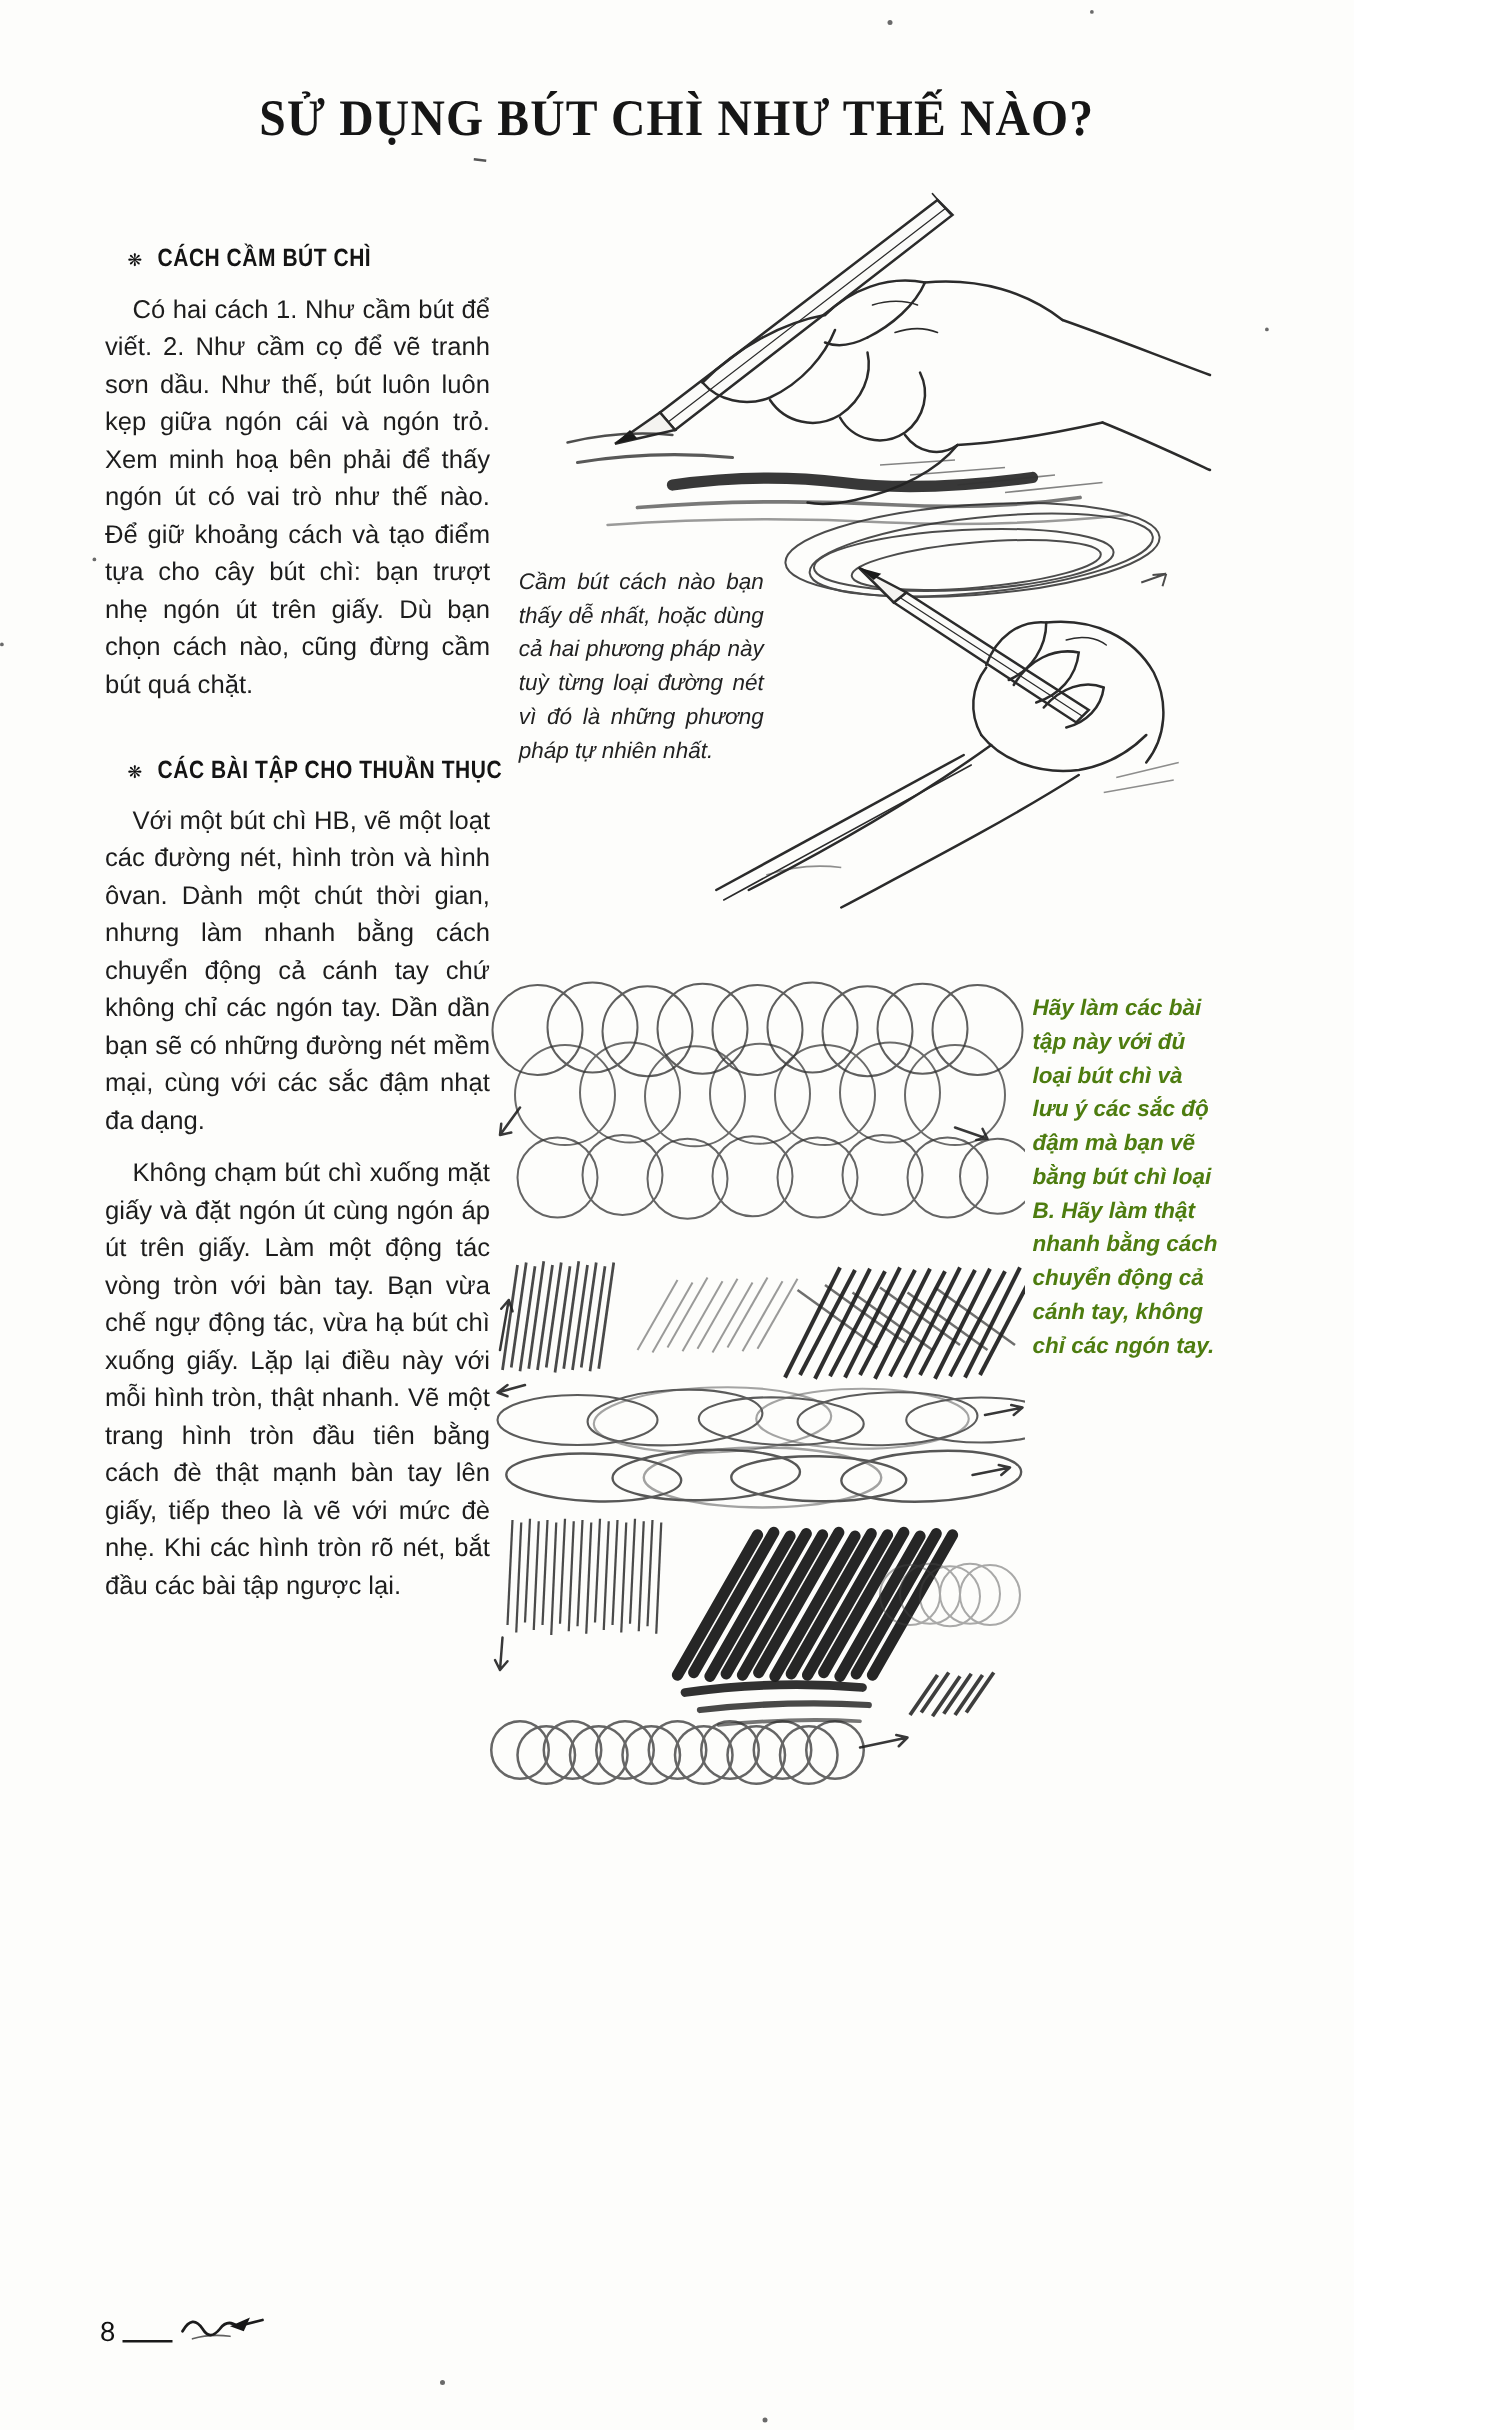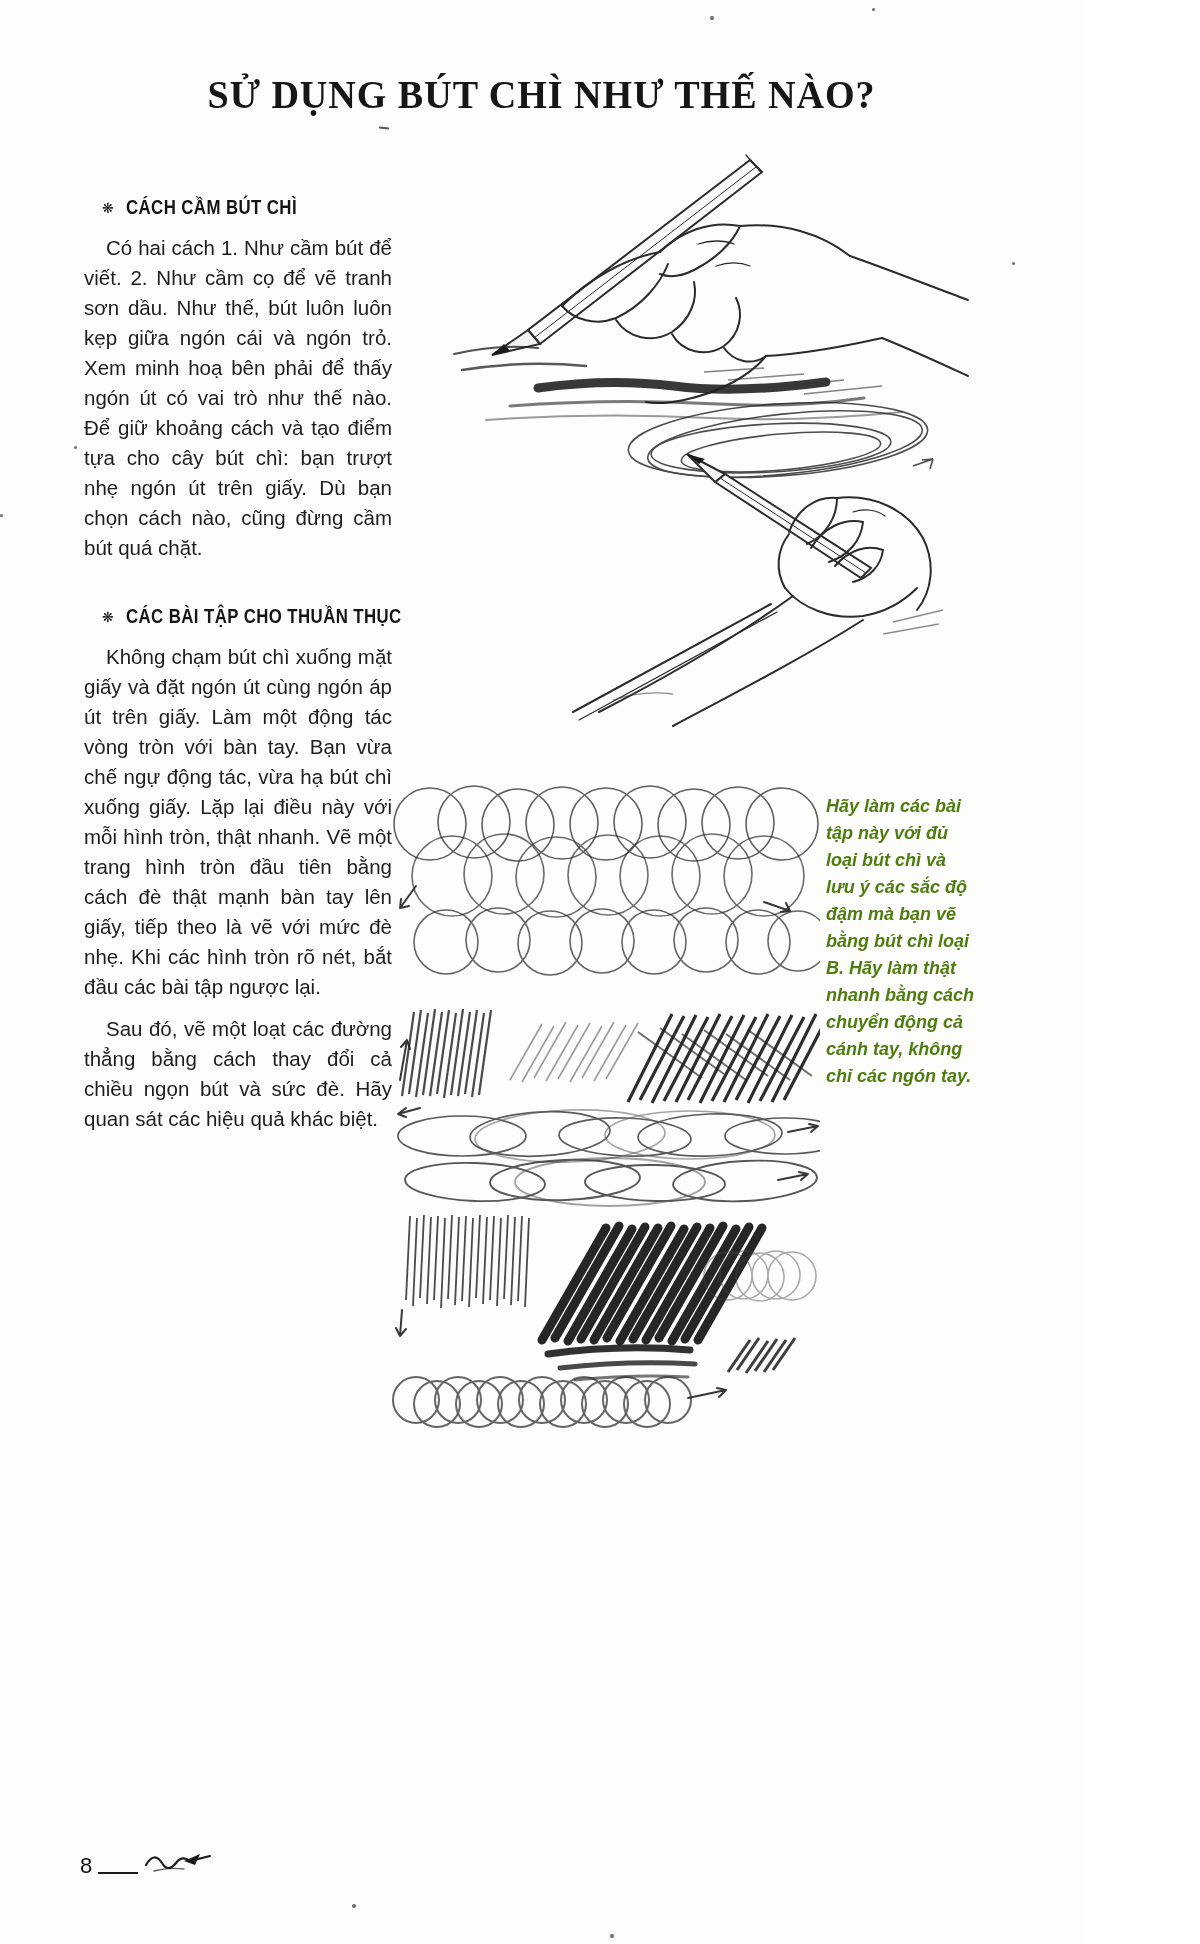--- a/index.html
+++ b/index.html
@@ -53,22 +53,22 @@
     <div class="heading">
       <span class="bullet">❋</span>
       <span class="heading-text">CÁCH CẦM BÚT CHÌ</span>
     </div>
     <p class="para">Có hai cách 1. Như cầm bút để viết. 2. Như cầm cọ để vẽ tranh sơn dầu. Như thế, bút luôn luôn kẹp giữa ngón cái và ngón trỏ. Xem minh hoạ bên phải để thấy ngón út có vai trò như thế nào. Để giữ khoảng cách và tạo điểm tựa cho cây bút chì: bạn trượt nhẹ ngón út trên giấy. Dù bạn chọn cách nào, cũng đừng cầm bút quá chặt.</p>
 
     <div class="heading second">
       <span class="bullet">❋</span>
       <span class="heading-text">CÁC BÀI TẬP CHO THUẦN THỤC</span>
     </div>
+    <p class="para">Với một bút chì HB, vẽ một loạt các đường nét, hình tròn và hình ôvan. Dành một chút thời gian, nhưng làm nhanh bằng cách chuyển động cả cánh tay chứ không chỉ các ngón tay. Dần dần bạn sẽ có những đường nét mềm mại, cùng với các sắc đậm nhạt đa dạng.</p>
     <p class="para">Không chạm bút chì xuống mặt giấy và đặt ngón út cùng ngón áp út trên giấy. Làm một động tác vòng tròn với bàn tay. Bạn vừa chế ngự động tác, vừa hạ bút chì xuống giấy. Lặp lại điều này với mỗi hình tròn, thật nhanh. Vẽ một trang hình tròn đầu tiên bằng cách đè thật mạnh bàn tay lên giấy, tiếp theo là vẽ với mức đè nhẹ. Khi các hình tròn rõ nét, bắt đầu các bài tập ngược lại.</p>
-    <p class="para">Sau đó, vẽ một loạt các đường thẳng bằng cách thay đổi cả chiều ngọn bút và sức đè. Hãy quan sát các hiệu quả khác biệt.</p>
   </div>
 
   <svg class="illus" style="left:398px;top:148px;" width="575" height="295" viewBox="0 0 575 295">
     <g fill="none" stroke="#2b2b2b" stroke-width="2" stroke-linecap="round">
       <polygon points="352,12 364,24 142,196 130,182" fill="#fbfbf9"></polygon>
       <line x1="358" y1="19" x2="136" y2="190" stroke-width="1"></line>
       <line x1="348" y1="7" x2="362" y2="23" stroke-width="1.4"></line>
       <polygon points="130,182 142,196 94,207" fill="#f4f3f0"></polygon>
       <polygon points="106,196 112,203 94,207" fill="#1a1a1a" stroke="none"></polygon>
     </g>
@@ -96,20 +96,21 @@
       <path d="M88,272 Q200,264 312,270 Q404,274 504,264" stroke-width="2" opacity="0.45"></path>
     </g>
     <g stroke="#333" stroke-width="1.4" opacity="0.6">
       <line x1="306" y1="224" x2="366" y2="220"></line>
       <line x1="330" y1="232" x2="406" y2="226"></line>
       <line x1="368" y1="240" x2="446" y2="232"></line>
       <line x1="406" y1="246" x2="484" y2="238"></line>
     </g>
   </svg>
 
+  <div class="caption-hands">Cầm bút cách nào bạn thấy dễ nhất, hoặc dùng cả hai phương pháp này tuỳ từng loại đường nét vì đó là những phương pháp tự nhiên nhất.</div>
 
   <svg class="illus" style="left:553px;top:382px;" width="420" height="350" viewBox="0 0 420 350">
     <g fill="none" stroke="#2e2e2e" stroke-width="1.6" opacity="0.85">
       <ellipse cx="225" cy="58" rx="150" ry="36" transform="rotate(-4 225 58)"></ellipse>
       <ellipse cx="232" cy="62" rx="138" ry="30" transform="rotate(-6 232 62)"></ellipse>
       <ellipse cx="218" cy="66" rx="120" ry="24" transform="rotate(-3 218 66)"></ellipse>
       <ellipse cx="228" cy="70" rx="100" ry="18" transform="rotate(-5 228 70)"></ellipse>
       <path d="M360,84 l20,-7 M380,77 l-3,10 M380,77 l-11,1"></path>
     </g>
     <g fill="none" stroke="#2b2b2b" stroke-width="2" stroke-linecap="round">

